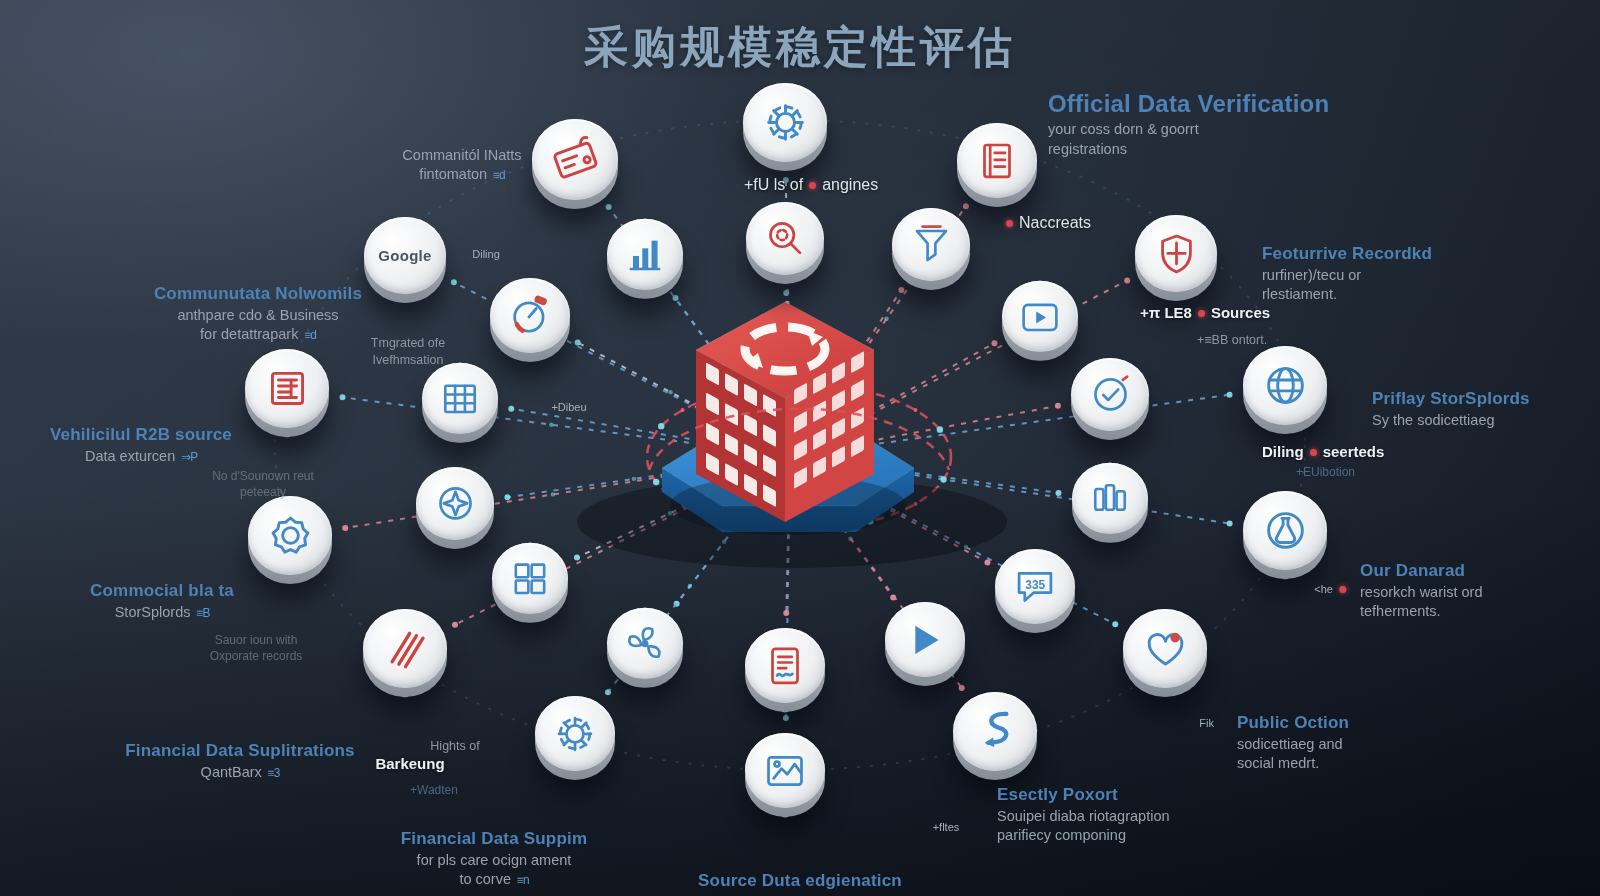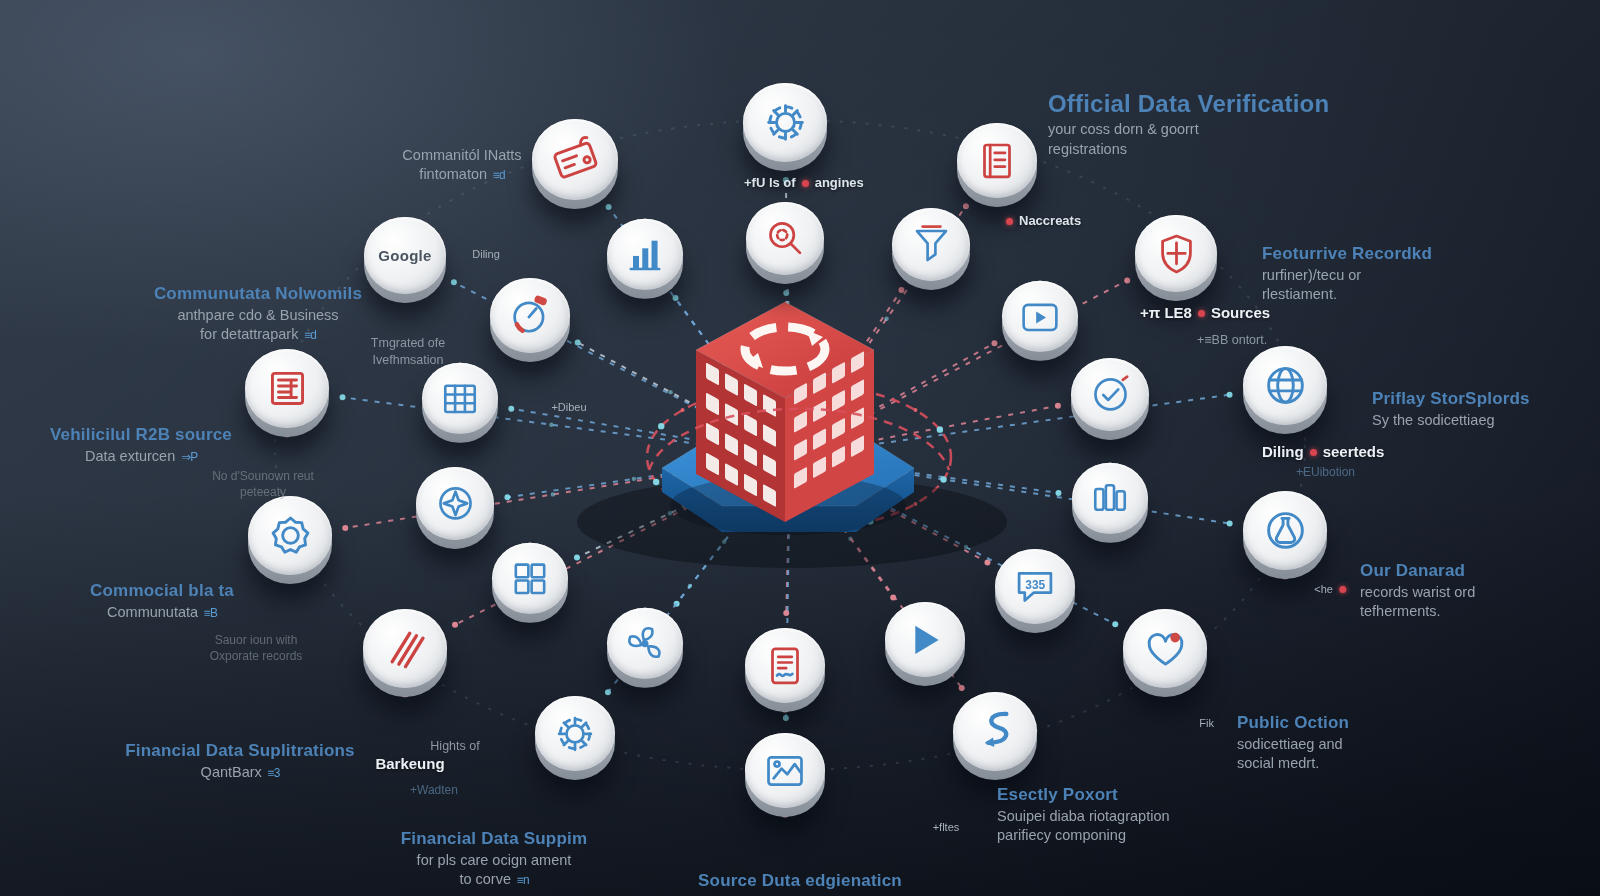--- a/index.html
+++ b/index.html
@@ -31,32 +31,33 @@
   .disc-word{font-weight:700;color:#4a5560;font-size:15px;letter-spacing:.3px;}
   
   .lbl{position:absolute;line-height:1.34;white-space:nowrap;z-index:5;}
   .lbl.center{transform:translateX(-50%);text-align:center;margin-top:40px;}
   .lbl.right{transform:translateX(-100%);text-align:right;}
   .t {color:#4d82b6;font-weight:700;font-size:17px;letter-spacing:.2px;}
   .tl{color:#4d82b6;font-weight:700;font-size:24px;letter-spacing:.2px;}
   .g {color:#98a3ae;font-size:14.5px;}
   .gs{color:#8d97a3;font-size:12.5px;}
   .w {color:#ecf1f5;font-weight:700;font-size:15px;text-shadow:0 1px 3px rgba(0,0,0,.55);}
-  .ws{color:#dde5ec;font-weight:700;font-size:13px;text-shadow:0 1px 3px rgba(0,0,0,.55);}
+  .ws{color:#dde5ec;font-weight:400;font-size:16px;text-shadow:0 1px 3px rgba(0,0,0,.55);}
   .f {color:rgba(148,158,170,.55);font-size:12px;}
   .fb{color:rgba(108,150,190,.6);font-size:12px;}
   .y {color:#a7b1bb;font-size:11px;}
   .sfx{color:#5b9cd4;font-size:.82em;margin-left:6px;letter-spacing:-1px;}
   .rdot{display:inline-block;width:7px;height:7px;border-radius:50%;background:#d8454f;
     margin:0 6px 1px;box-shadow:0 0 5px rgba(216,69,79,.85);vertical-align:middle;}
 </style>
 </head>
 <body>
 
 <div id="scene">
+  <div id="page-title">采购规模稳定性评估</div>
 
   <svg id="net" width="1600" height="896" viewBox="0 0 1600 896">
     <defs>
       <linearGradient id="platSide" x1="0" y1="0" x2="0" y2="1">
         <stop offset="0" stop-color="#1d66a8"></stop>
           <stop offset="1" stop-color="#124a80"></stop>
       </linearGradient>
       <linearGradient id="platTop" x1="0" y1="0" x2="1" y2="1">
         <stop offset="0" stop-color="#3c92d8"></stop>
           <stop offset="1" stop-color="#2470b5"></stop>
@@ -565,21 +566,21 @@
       </div>
       <div class="lbl center" style="left: 263px; top: 428px;">
         <div class="f"><span>No d'Sounown reut</span></div>
         <div class="f"><span>peteeaty</span></div>
       </div>
       <div class="lbl center" style="left: 569px; top: 360px;">
         <div class="y"><span>+Dibeu</span></div>
       </div>
       <div class="lbl center" style="left: 162px; top: 540px;">
         <div class="t"><span>Commocial bla ta</span></div>
-        <div class="g"><span>Communutata</span><span class="sfx">≡B</span></div>
+        <div class="g"><span>StorSplords</span><span class="sfx">≡B</span></div>
       </div>
       <div class="lbl center" style="left: 256px; top: 592px;">
         <div class="f"><span>Sauor ioun with</span></div>
         <div class="f"><span>Oxporate records</span></div>
       </div>
       <div class="lbl center" style="left: 240px; top: 700px;">
         <div class="t"><span>Financial Data Suplitrations</span></div>
         <div class="g"><span>QantBarx</span><span class="sfx">≡3</span></div>
       </div>
       <div class="lbl center" style="left: 455px; top: 698px; text-align: right;">
@@ -611,21 +612,21 @@
       <div class="lbl left" style="left: 1237px; top: 712px;">
         <div class="t"><span>Public Oction</span></div>
         <div class="g"><span>sodicettiaeg and</span></div>
         <div class="g"><span>social medrt.</span></div>
       </div>
       <div class="lbl right" style="left: 1214px; top: 716px;">
         <div class="y"><span>Fik</span></div>
       </div>
       <div class="lbl left" style="left: 1360px; top: 560px;">
         <div class="t"><span>Our Danarad</span></div>
-        <div class="g"><span>records warist ord</span></div>
+        <div class="g"><span>resorkch warist ord</span></div>
         <div class="g"><span>tefherments.</span></div>
       </div>
       <div class="lbl right" style="left: 1352px; top: 582px;">
         <div class="y"><span>&lt;he</span><span class="rdot"></span></div>
       </div>
       <div class="lbl left" style="left: 1372px; top: 388px;">
         <div class="t"><span>Priflay StorSplords</span></div>
         <div class="g"><span>Sy the sodicettiaeg</span></div>
       </div>
       <div class="lbl left" style="left: 1262px; top: 442px;">

